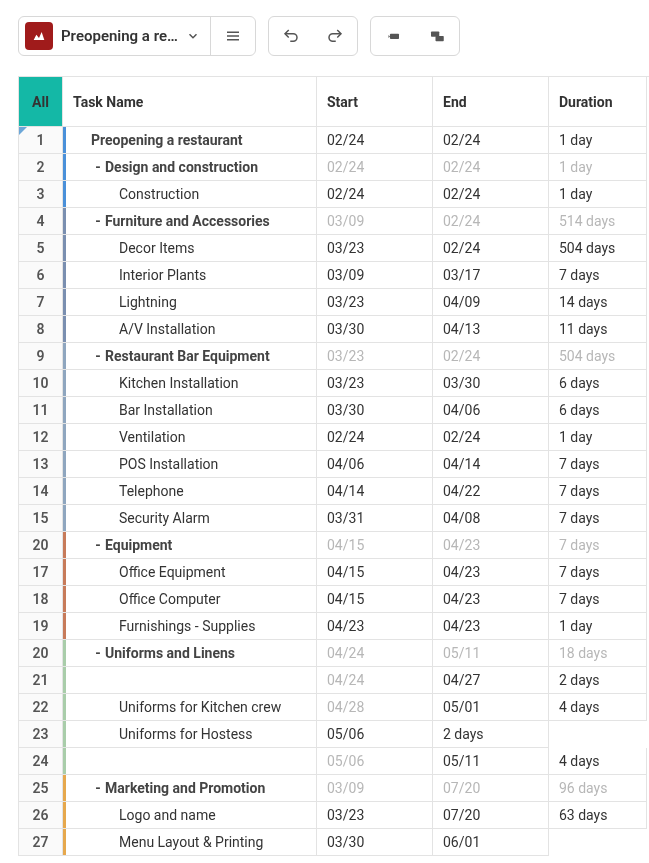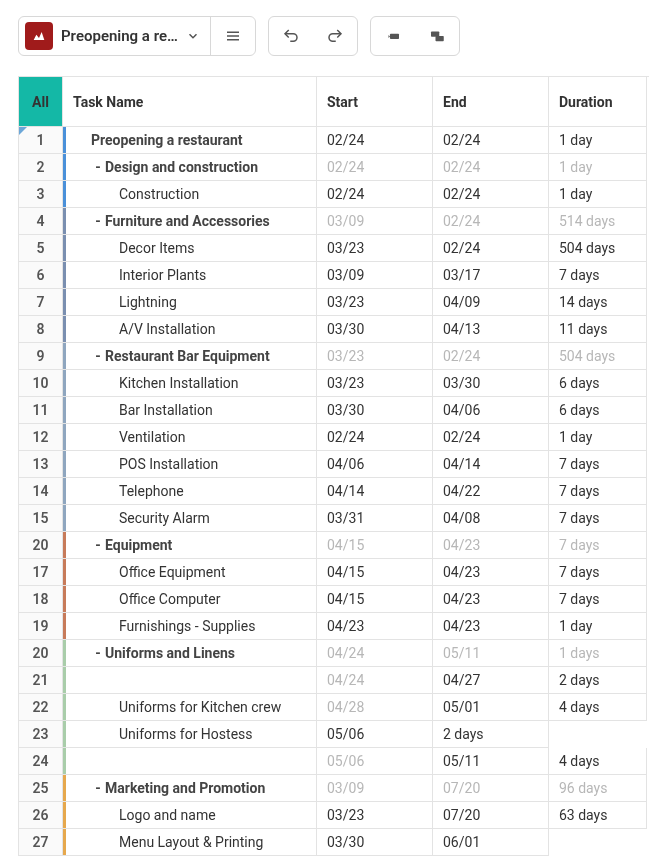--- a/index.html
+++ b/index.html
@@ -426,21 +426,21 @@
       <div class="row summary-row">
         <div class="cell num">20</div>
         <div class="cell task-cell">
           <div class="color-bar" style="background: rgb(169, 205, 170);"></div>
           <span class="indent" style="width: 22px;"></span>
           <span class="toggle">-</span>
           <span>Uniforms and Linens</span>
         </div>
         <div class="cell dim">04/24</div>
         <div class="cell dim">05/11</div>
-        <div class="cell dim">1 days</div>
+        <div class="cell dim">18 days</div>
       </div>
       <div class="row">
         <div class="cell num">21</div>
         <div class="cell task-cell">
           <div class="color-bar" style="background: rgb(169, 205, 170);"></div>
           <span class="indent" style="width: 36px;"></span>
           <span class="toggle"></span>
         </div>
         <div class="cell dim">04/24</div>
         <div class="cell">04/27</div>

